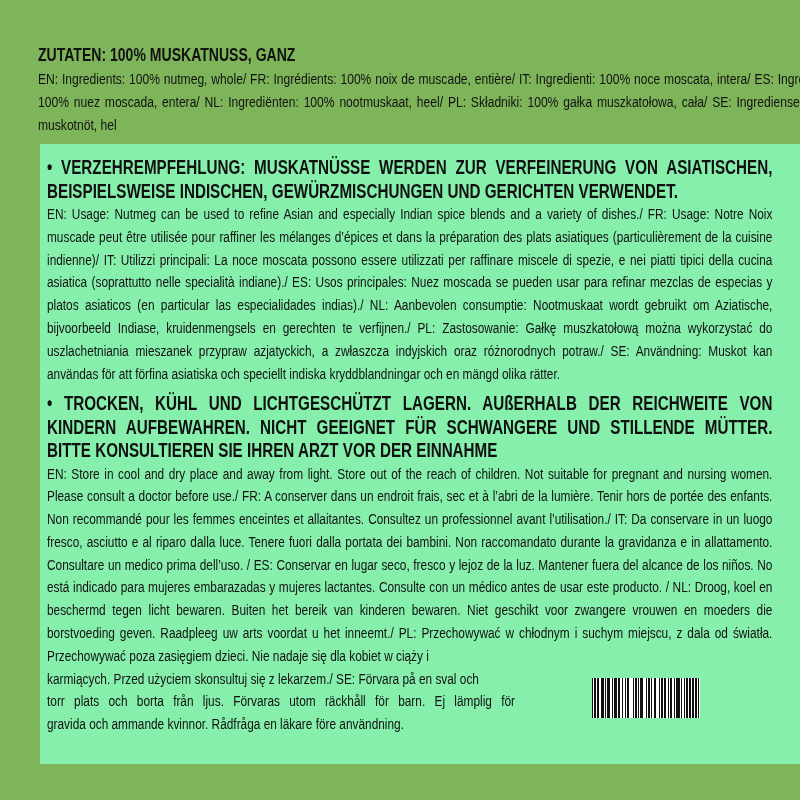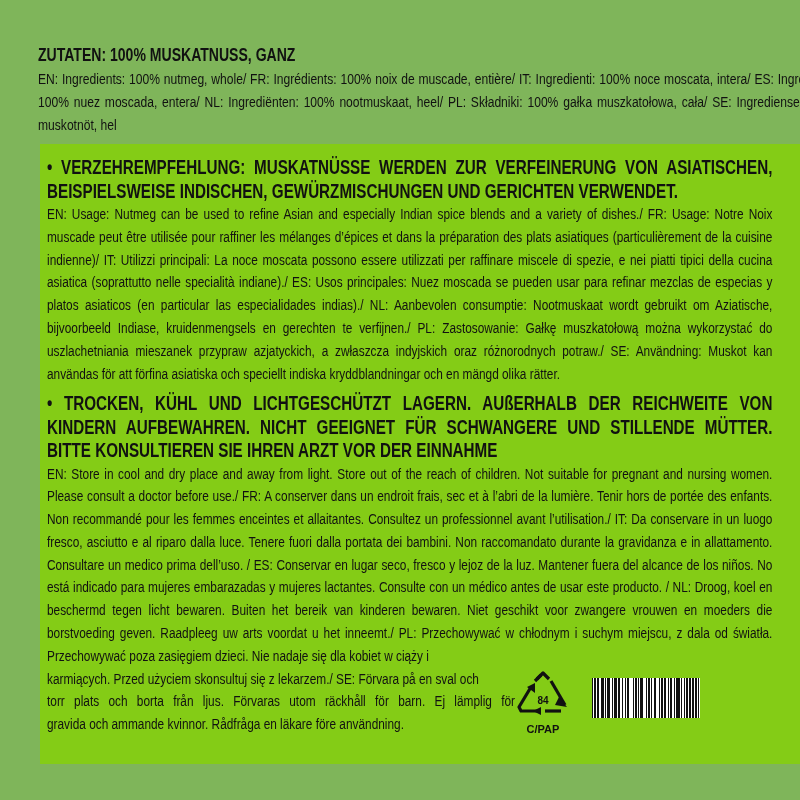--- a/index.html
+++ b/index.html
@@ -25,21 +25,21 @@
   }
   .top-body {
     position: absolute; left: 0; top: 23px;
     width: 1038px;
     font-size: 15.5px; line-height: 23px;
     text-align: justify;
   }
   .white-box {
     position: absolute; left: 40px; top: 144px;
     width: 760px; height: 620px;
-    background: #84cc16;
+    background: #86efac;
   }
   .section {
     position: absolute; left: 7px;
   }
   .headline {
     width: 930px;
     font-weight: bold; font-size: 19.5px; line-height: 23.5px;
     text-align: justify;
     text-align-last: left;
   }
@@ -90,36 +90,20 @@
   <div class="section sec2">
     <div class="headline cond">• TROCKEN, KÜHL UND LICHTGESCHÜTZT LAGERN. AUßERHALB DER REICHWEITE VON KINDERN AUFBEWAHREN. NICHT GEEIGNET FÜR SCHWANGERE UND STILLENDE MÜTTER. BITTE KONSULTIEREN SIE IHREN ARZT VOR DER EINNAHME</div>
     <div class="body-text cond">EN: Store in cool and dry place and away from light. Store out of the reach of children. Not suitable for pregnant and nursing women. Please consult a doctor before use./ FR: A conserver dans un endroit frais, sec et à l’abri de la lumière. Tenir hors de portée des enfants. Non recommandé pour les femmes enceintes et allaitantes. Consultez un professionnel avant l’utilisation./ IT: Da conservare in un luogo fresco, asciutto e al riparo dalla luce. Tenere fuori dalla portata dei bambini. Non raccomandato durante la gravidanza e in allattamento. Consultare un medico prima dell’uso. / ES: Conservar en lugar seco, fresco y lejoz de la luz. Mantener fuera del alcance de los niños. No está indicado para mujeres embarazadas y mujeres lactantes. Consulte con un médico antes de usar este producto. / NL: Droog, koel en beschermd tegen licht bewaren. Buiten het bereik van kinderen bewaren. Niet geschikt voor zwangere vrouwen en moeders die borstvoeding geven. Raadpleeg uw arts voordat u het inneemt./ PL: Przechowywać w chłodnym i suchym miejscu, z dala od światła. Przechowywać poza zasięgiem dzieci. Nie nadaje się dla kobiet w ciąży i</div>
     <div class="cond" style="width:600px;">
       <div class="body-text" style="width:600px;text-align:justify;">karmiących. Przed użyciem skonsultuj się z lekarzem./ SE: Förvara på en sval och</div>
       <div class="body-text" style="width:600px;text-align:justify;text-align-last:justify;">torr plats och borta från ljus. Förvaras utom räckhåll för barn. Ej lämplig för</div>
       <div class="body-text" style="width:600px;">gravida och ammande kvinnor. Rådfråga en läkare före användning.</div>
     </div>
   </div>
 
-  <div class="recycle">
-    <svg width="56" height="52" viewBox="0 0 56 52">
-      <g fill="none" stroke="#111" stroke-width="3.2" stroke-linejoin="round">
-        <path d="M22 8 L28 2 L34 8"></path>
-        <path d="M36 10 L50 34"></path>
-        <path d="M46 40 L30 40"></path>
-        <path d="M22 40 L6 40 L4 36 L16 16"></path>
-        <path d="M20 10 L26 4"></path>
-      </g>
-      <polygon points="44,26 52,36 40,34" fill="#111"></polygon>
-      <polygon points="26,36 18,40 26,44" fill="#111"></polygon>
-      <polygon points="12,16 20,12 20,22" fill="#111"></polygon>
-    </svg>
-    <div class="recycle-num">84</div>
-    <div class="recycle-code">C/PAP</div>
-  </div>
 
   <div class="barcode" id="barcode">
       <span style="width: 1.1px; background: rgb(17, 17, 17);"></span>
       <span style="width: 1.1px; background: rgb(255, 255, 255);"></span>
       <span style="width: 2.2px; background: rgb(17, 17, 17);"></span>
       <span style="width: 1.1px; background: rgb(255, 255, 255);"></span>
       <span style="width: 1.1px; background: rgb(17, 17, 17);"></span>
       <span style="width: 2.2px; background: rgb(255, 255, 255);"></span>
       <span style="width: 3.3px; background: rgb(17, 17, 17);"></span>
       <span style="width: 1.1px; background: rgb(255, 255, 255);"></span>

